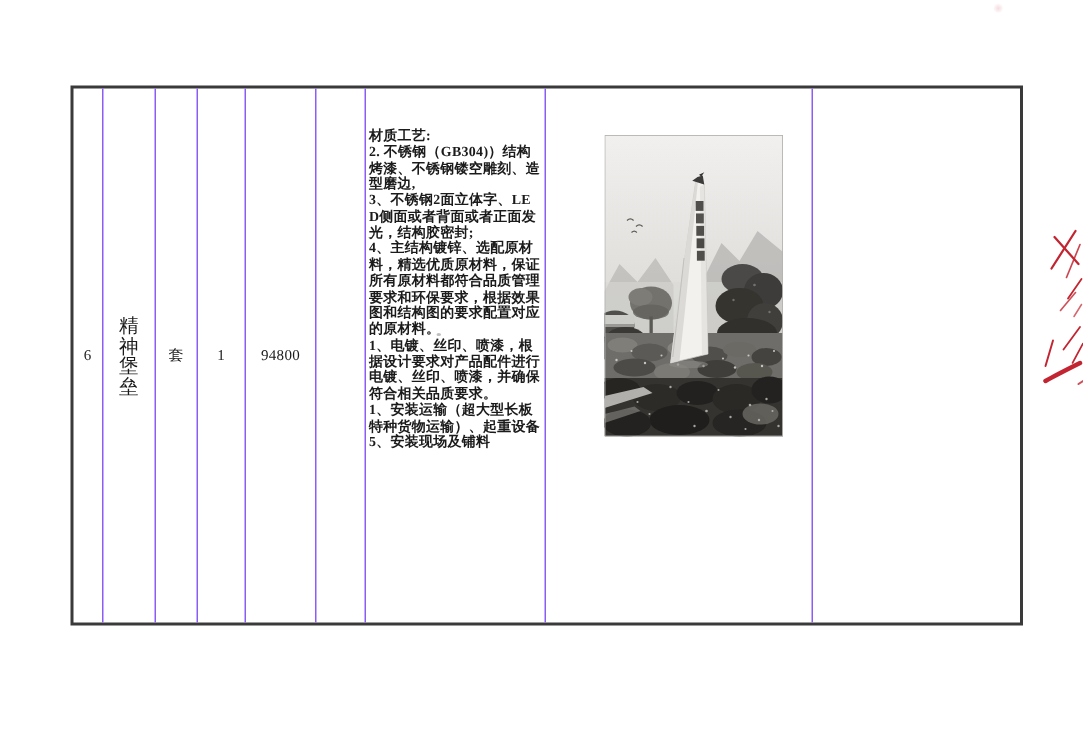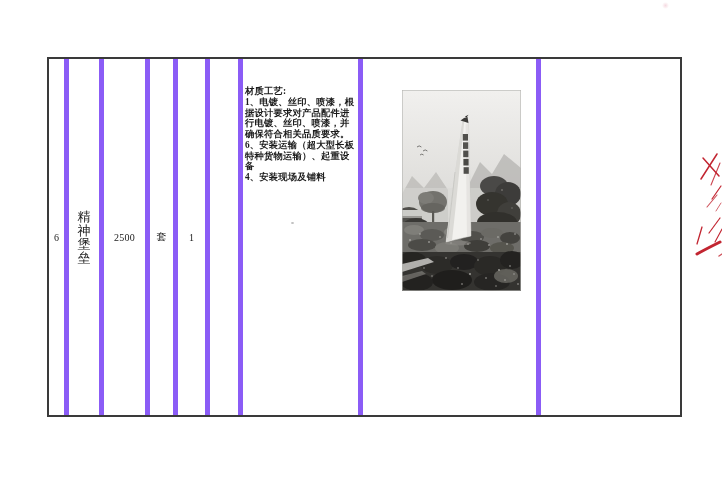--- a/index.html
+++ b/index.html
@@ -5,21 +5,21 @@
   html,body{margin:0;padding:0;background:#ffffff;}
   .page{
     position:relative;width:722px;height:500px;background:#ffffff;overflow:hidden;
     font-family:"Liberation Serif","DejaVu Serif",serif;color:#1b1b1b;
   }
   .grid{
     position:absolute;left:47px;top:57px;width:635px;height:360px;
     display:flex;box-sizing:border-box;border:2px solid #3a3a3a;
   }
   .col{
-    box-sizing:border-box;height:100%;border-right:5px solid #8b5cf6;
+    box-sizing:border-box;height:100%;border-right:1px solid #8b5cf6;
     display:flex;align-items:center;justify-content:center;text-align:center;
     font-size:10px;letter-spacing:0.2px;
   }
   .col:last-child{border-right:none;}
   .c0{width:20px}.c1{width:35px}.c2{width:35px}.c3{width:46px}.c4{width:32px}
   .c5{width:28px}.c6{width:32px}.c7{width:47px}.c8{width:33px}
   .c9{width:120px}.c10{width:178px}.c11{width:29px}
   .name-wrap{display:block;width:24px;word-break:break-all;line-height:13.5px;font-size:13px;}
   .c9{display:block;text-align:left;padding:27px 3px 0 2px;
       font-size:9.3px;line-height:10.75px;font-weight:600;word-break:break-all;}
@@ -36,36 +36,39 @@
 
 <div class="page">
 
   <div class="grid">
     <div class="col c0">
       <span>6</span>
     </div>
     <div class="col c1">
       <span class="name-wrap">精神堡垒</span>
     </div>
-    <div class="col c3">
-      <span>2500</span>
-    </div>
     <div class="col c5">
       <span>套</span>
     </div>
     <div class="col c6">
       <span>1</span>
     </div>
+    <div class="col c7">
+      <span>94800</span>
+    </div>
     <div class="col c8"></div>
 
     <div class="col c9">
       <p>材质工艺:</p>
+      <p>2. 不锈钢（GB304)）结构烤漆、不锈钢镂空雕刻、造型磨边,</p>
+      <p>3、不锈钢2面立体字、LED侧面或者背面或者正面发光，结构胶密封;</p>
+      <p>4、主结构镀锌、选配原材料，精选优质原材料，保证所有原材料都符合品质管理要求和环保要求，根据效果图和结构图的要求配置对应的原材料。</p>
       <p>1、电镀、丝印、喷漆，根据设计要求对产品配件进行电镀、丝印、喷漆，并确保符合相关品质要求。</p>
-      <p>6、安装运输（超大型长板特种货物运输）、起重设备</p>
-      <p>4、安装现场及铺料</p>
+      <p>1、安装运输（超大型长板特种货物运输）、起重设备</p>
+      <p>5、安装现场及铺料</p>
     </div>
 
     <div class="col c10">
 
       <svg class="photo" viewBox="0 0 119 201" xmlns="http://www.w3.org/2000/svg">
         <defs>
           <linearGradient id="sky" x1="0" y1="0" x2="0" y2="1">
             <stop offset="0" stop-color="#f1f0ee"></stop>
             <stop offset="0.55" stop-color="#dddcd9"></stop>
             <stop offset="1" stop-color="#cdccc9"></stop>

